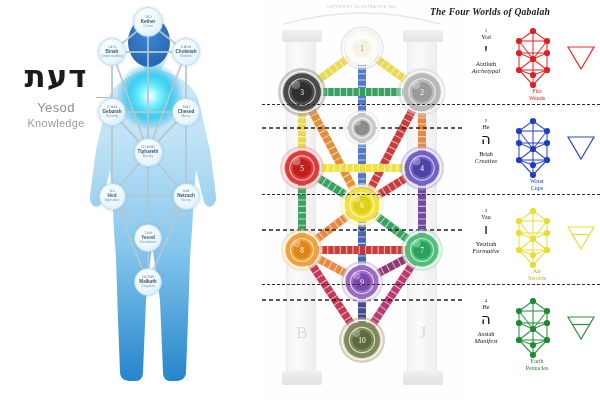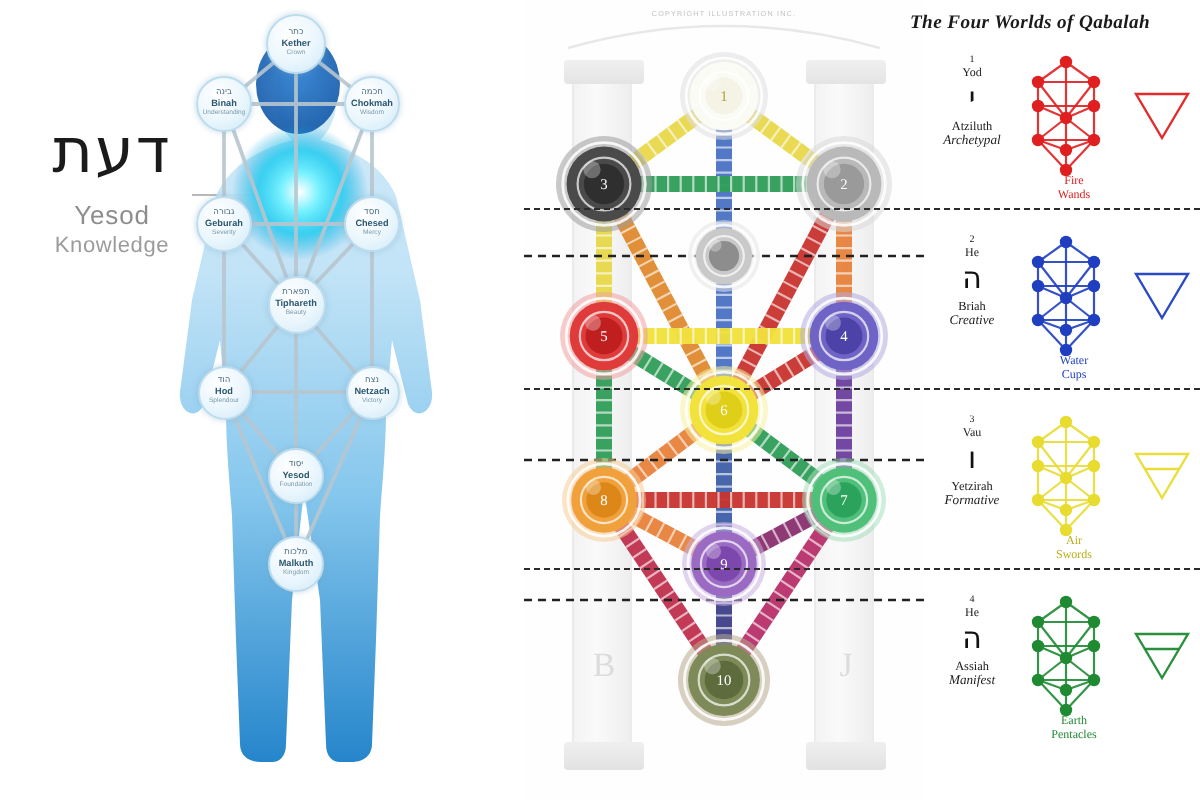--- a/index.html
+++ b/index.html
@@ -22,21 +22,21 @@
     position: absolute; left: 0; top: 0;
     width: 262px; height: 400px;
     background: #ffffff;
   }
   #daath-block {
     position: absolute; left: 4px; top: 60px;
     width: 104px; text-align: center;
   }
   #daath-hebrew {
     font-family: "DejaVu Sans", sans-serif;
-    font-size: 31px; font-weight: 400;
+    font-size: 31px; font-weight: 700;
     color: #1b1b1b; line-height: 1.05;
     letter-spacing: 1px;
   }
   #daath-name {
     font-size: 13px; color: #8d8d8d;
     margin-top: 7px; letter-spacing: .4px;
   }
   #daath-sub {
     font-size: 11px; color: #9b9b9b;
     margin-top: 2px; letter-spacing: .3px;
@@ -96,21 +96,20 @@
   }
 
   
   #right-panel {
     position: absolute; left: 462px; top: 0;
     width: 138px; height: 400px;
     background: #ffffff;
   }
   #four-worlds-title {
     position: absolute; left: -32px; top: 6px; width: 170px;
-    text-align: center;
     font-family: "Liberation Serif", serif;
     font-weight: 700; font-style: italic;
     font-size: 9.6px; color: #1a1a1a;
     letter-spacing: .2px;
   }
   .world-row { position: absolute; left: 0; width: 138px; height: 88px; }
   .world-text { position: absolute; left: 0; width: 48px; text-align: center; top: 6px; }
   .w-num { font-family:"Liberation Serif",serif; font-size:5px; color:#1a1a1a; }
   .w-letter-name { font-family:"Liberation Serif",serif; font-size:6px; color:#1a1a1a; margin-top:1px; }
   .w-heb { font-family:"DejaVu Sans",sans-serif; font-size:15px; color:#111; line-height:1; margin:2px 0 3px; }

